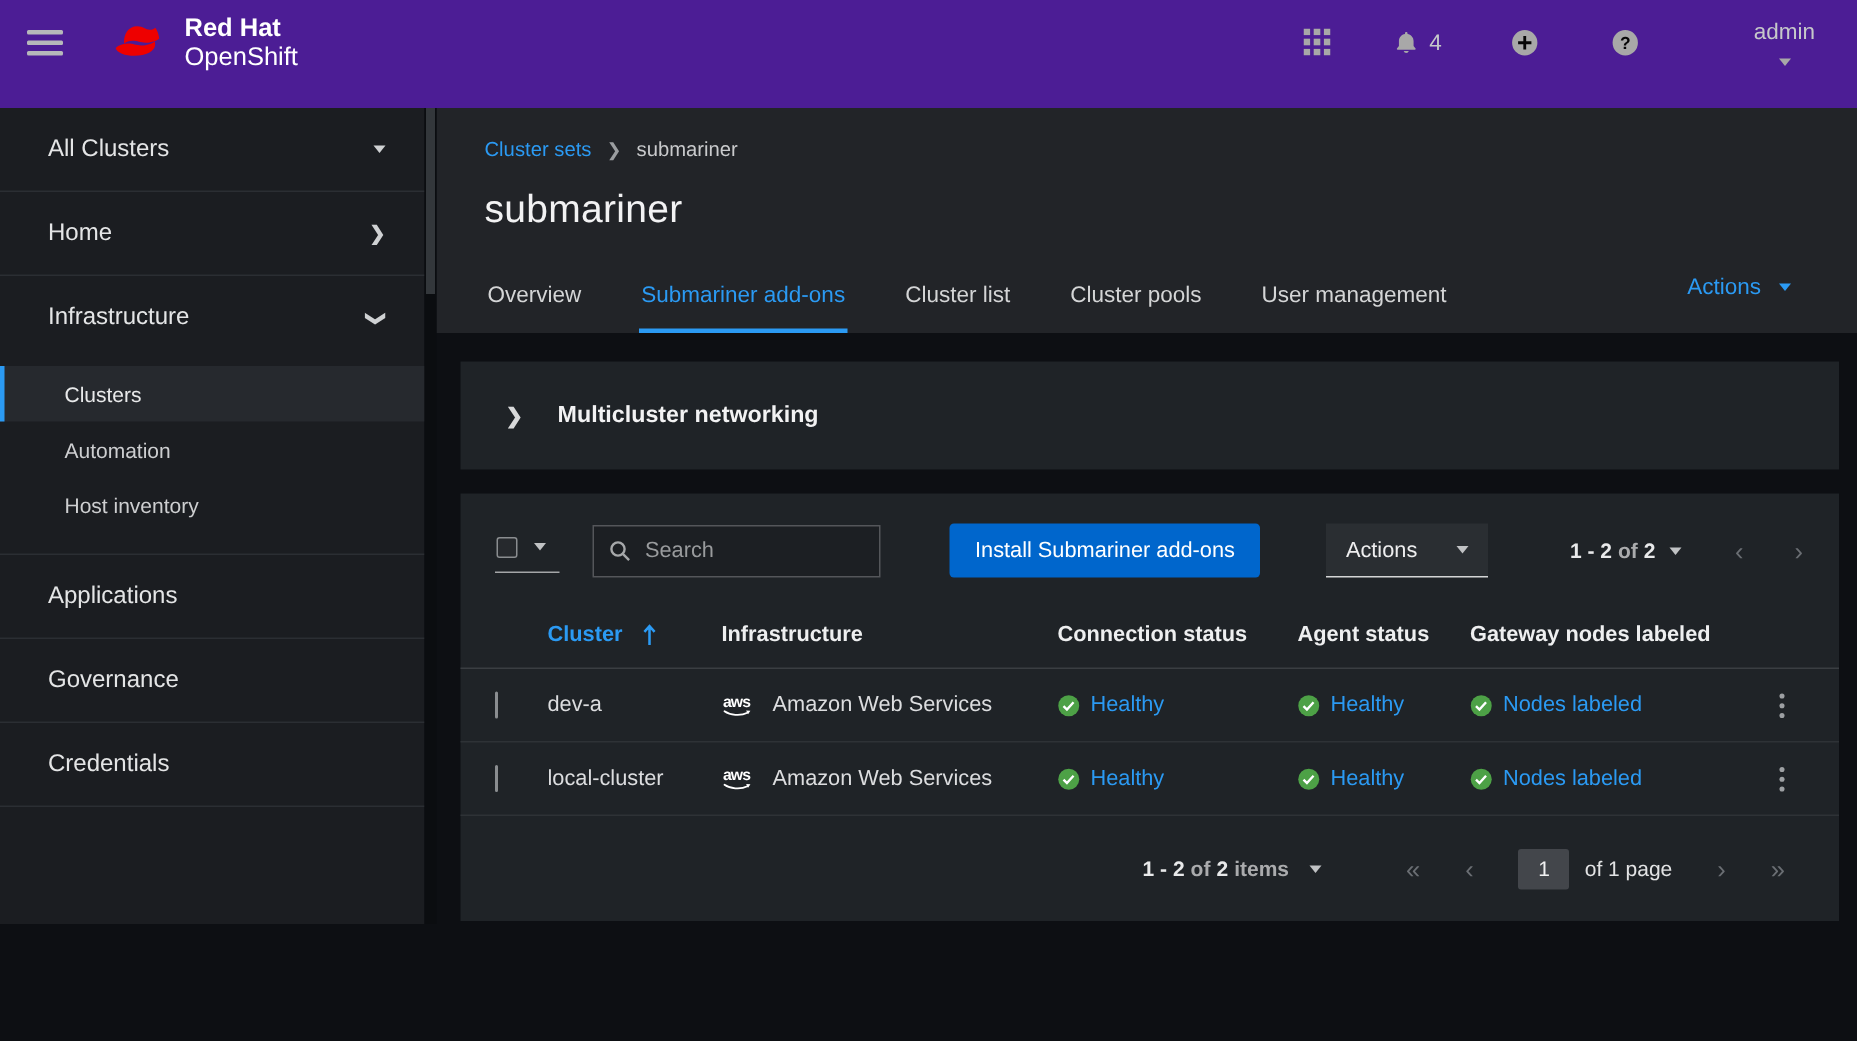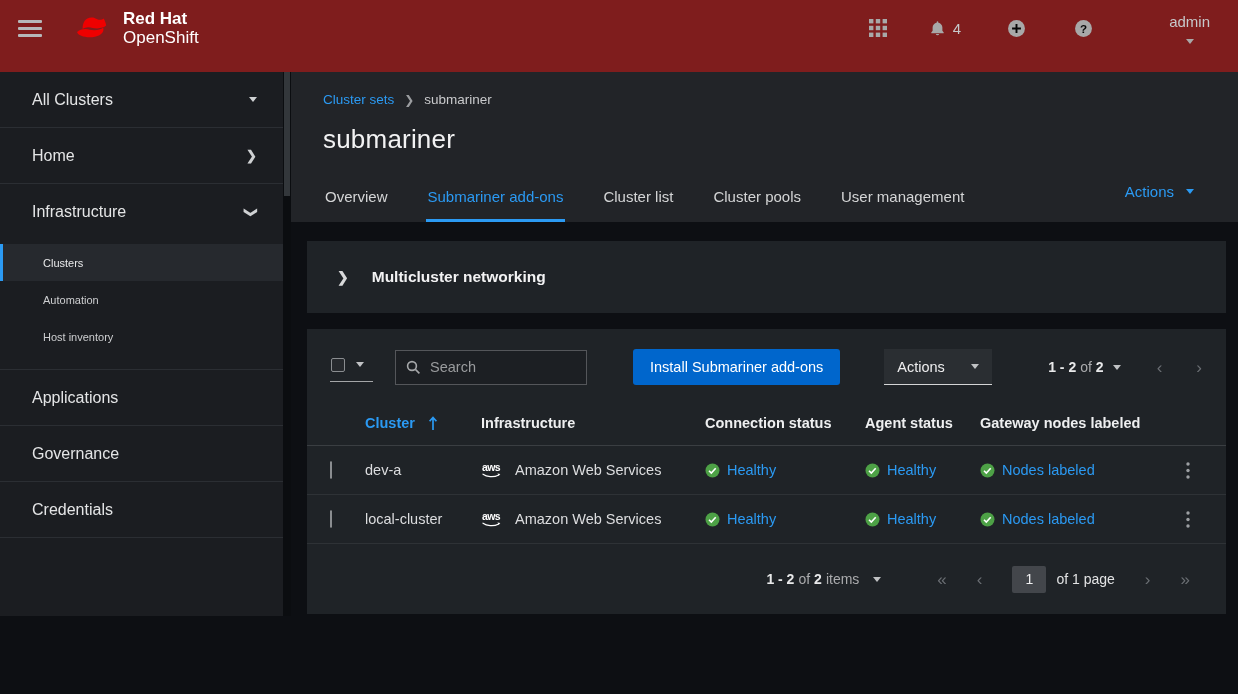--- a/index.html
+++ b/index.html
@@ -1,20 +1,20 @@
 <!DOCTYPE html>
 <html><head>
 <meta charset="utf-8">
 <style>
   * { margin:0; padding:0; box-sizing:border-box; }
   html,body { width:1238px; height:694px; overflow:hidden; background:#0d0f13;
     font-family:"Liberation Sans", sans-serif; color:#e8e8e8; }
 
   
-  .masthead { height:72px; background:#7f1d1d; display:flex; align-items:center;
+  .masthead { height:72px; background:#4c1d95; display:flex; align-items:center;
     justify-content:space-between; padding:0 28px 16px 18px; }
   .m-left { display:flex; align-items:center; gap:26px; }
   .hamburger { width:24px; display:flex; flex-direction:column; gap:4px; cursor:pointer; }
   .hamburger span { display:block; height:3px; background:#b6b8ba; border-radius:1px; }
   .brand { display:flex; align-items:center; gap:9px; }
   .brand-text { line-height:1.12; font-size:17px; color:#fff; }
   .brand-text .b1 { font-weight:700; }
   .brand-text .b2 { font-weight:400; }
   .m-right { display:flex; align-items:center; }
   .m-icon { color:#a8a8a8; display:flex; align-items:center; cursor:pointer; }
@@ -32,21 +32,21 @@
   
   .sidebar { width:283px; background:#1b1d21; flex:none; }
   .side-item { height:56px; display:flex; align-items:center; justify-content:space-between;
     padding:0 26px 0 32px; border-bottom:1px solid #2b2e33; font-size:16px;
     color:#e4e5e6; cursor:pointer; }
   .side-item .chev { color:#cfd1d3; font-size:13px; font-weight:700; }
   .side-item .caret { color:#cfd1d3; }
   .chev-down { display:inline-block; transform:rotate(90deg); }
   .sub-list { padding:4px 0 14px 0; border-bottom:1px solid #2b2e33; }
   .sub-item { height:37px; display:flex; align-items:center; padding-left:40px;
-    font-size:11px; color:#cdced0; cursor:pointer; border-left:3px solid transparent; }
+    font-size:14px; color:#cdced0; cursor:pointer; border-left:3px solid transparent; }
   .sub-item.active { background:#26292e; border-left-color:#2b9af3; color:#e8e9ea; }
 
   .scrollstrip { width:8px; background:#0b0d10; flex:none; position:relative; }
   .scroll-thumb { position:absolute; top:0; left:1px; width:6px; height:124px; background:#33373b; }
 
   
   .main { flex:1; display:flex; flex-direction:column; min-width:0; }
   .page-header { background:#222428; padding:20px 40px 0 32px; }
   .breadcrumb { display:flex; align-items:center; gap:10px; font-size:13.5px; }
   .bc-link { color:#2b9af3; cursor:pointer; }
@@ -113,21 +113,21 @@
   .bp-summary { display:flex; align-items:center; }
   .bp-summary .caret { color:#c0c2c4; margin-left:10px; cursor:pointer; }
   .bp-controls { display:flex; align-items:center; margin-left:56px; }
   .page-input { width:34px; height:27px; background:#43464b; border:none; border-radius:2px;
     color:#f0f0f1; text-align:center; font-size:14px; font-family:"Liberation Sans", sans-serif;
     margin-left:30px; }
   .page-of { margin-left:10px; color:#e2e3e4; }
   .bp-controls .pg-nav + .page-input { margin-left:30px; }
   .bp-controls .pg-nav { margin-left:30px; }
   .bp-controls .pg-nav:first-child { margin-left:0; }
-  .gap-word { margin:0 4px; }
+  .gap-word { margin:0 4px;font-weight:bold; }
 </style>
 </head>
 <body>
 
 <header class="masthead">
   <div class="m-left">
     <div class="hamburger">
       <span></span>
         <span></span>
         <span></span>

